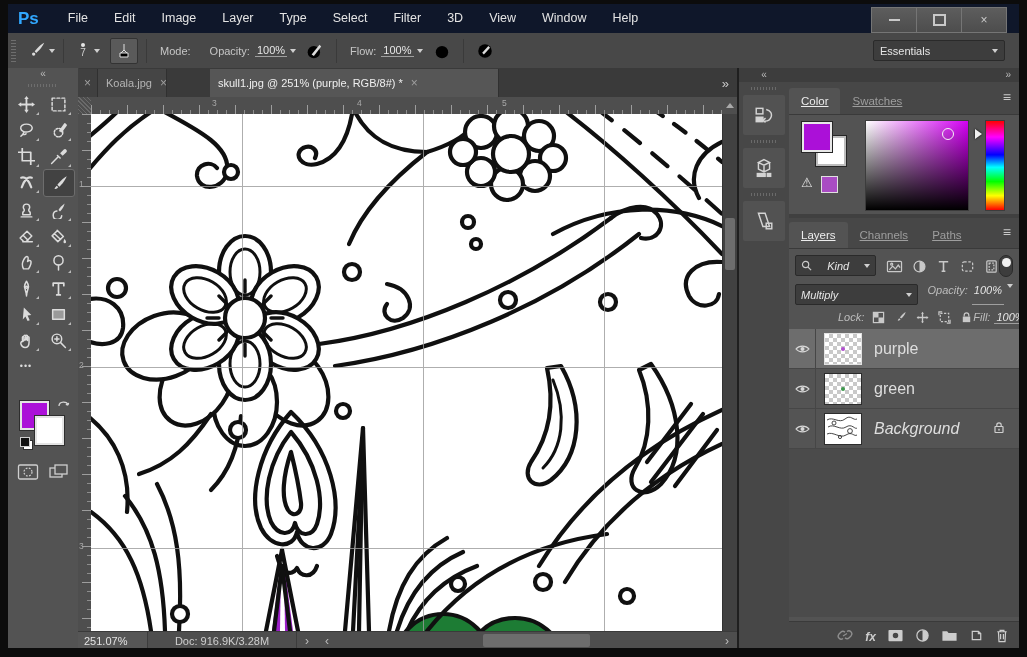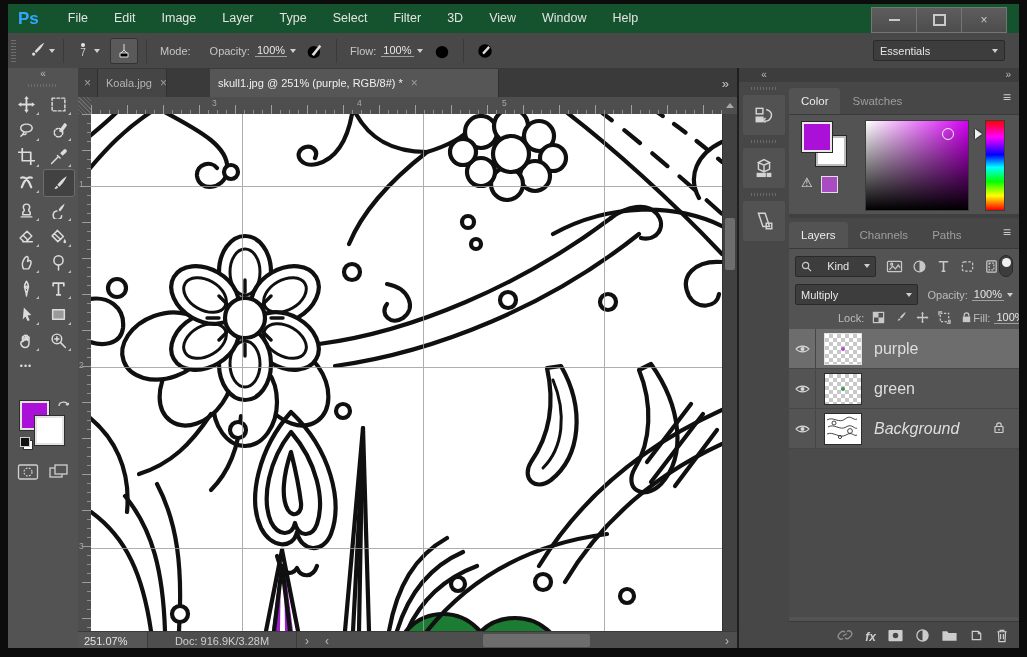--- a/index.html
+++ b/index.html
@@ -1,20 +1,20 @@
 <!DOCTYPE html>
 <html><head>
 <meta charset="utf-8">
 <style>
   html,body{margin:0;padding:0;background:#0c0c0c;}
   .screen{position:relative;width:1027px;height:657px;background:#0c0c0c;font-family:"Liberation Sans",sans-serif;overflow:hidden;color:#d8d8d8;-webkit-font-smoothing:antialiased;}
   .abs{position:absolute;}
   .strip{position:absolute;background:#0c0c0c;}
   
-  .menubar{left:8px;top:4px;width:1011px;height:29px;background:#14532d;display:flex;align-items:center;border-bottom:7px solid #bef264;}
+  .menubar{left:8px;top:4px;width:1011px;height:29px;background:#0f172a;display:flex;align-items:center;border-bottom:7px solid #bef264;}
   .pslogo{color:#31a8ff;font-weight:bold;font-size:17px;margin:0 16px 0 10px;letter-spacing:0;}
   .menuitem{font-size:12.5px;color:#e4e4e4;padding:0 13px;line-height:29px;cursor:default;}
   .winbtns{position:absolute;right:12px;top:3px;display:flex;}
   .winbtn{width:44px;height:24px;background:linear-gradient(#5d5d5d,#4d4d4d);border:1px solid #757575;margin-left:-1px;display:flex;align-items:center;justify-content:center;color:#c9c9c9;font-size:12px;}
   .minglyph{width:11px;height:2px;background:#c9c9c9;}
   .maxglyph{width:9px;height:8px;border:2px solid #c9c9c9;}
   
   .optionsbar{left:8px;top:33px;width:1011px;height:35px;background:#484848;display:flex;align-items:center;font-size:11px;border-bottom:1px solid #2f2f2f;}
   .grip{width:5px;height:22px;margin:0 7px 0 3px;background:repeating-linear-gradient(to bottom,#6e6e6e 0 1px,transparent 1px 3px);}
   .osep{width:1px;height:24px;background:#3a3a3a;margin:0 8px;}
@@ -72,35 +72,35 @@
   .hthumb{position:absolute;left:146px;top:2px;width:107px;height:13px;background:#6d6d6d;border-radius:2px;}
   
   .colldock{left:737px;top:68px;width:52px;height:580px;background:#474747;border-left:2px solid #1f1f1f;box-sizing:border-box;}
   .dockhead{height:14px;background:#3d3d3d;color:#b9b9b9;font-size:10px;line-height:13px;text-align:center;}
   .collbtn{position:relative;width:42px;height:40px;margin:5px auto 0;background:#525252;border-radius:2px;display:flex;align-items:center;justify-content:center;}
   .collbtn svg{stroke:#d4d4d4;fill:none;stroke-width:1.3;}
   .collgrip{width:26px;height:3px;margin:5px auto 0;background:repeating-linear-gradient(to right,#6a6a6a 0 1px,transparent 1px 3px);}
   .maindock{left:789px;top:68px;width:230px;height:580px;background:#474747;}
   .maindock .dockhead{text-align:right;padding-right:8px;}
   .panelhdr{position:relative;background:#474747;display:flex;align-items:flex-end;height:32px;border-bottom:1px solid #3a3a3a;}
-  .ptab{height:26px;line-height:26px;padding:0 12px;font-size:11.5px;color:#9e9e9e;}
+  .ptab{height:26px;line-height:26px;padding:0 12px;font-size:11.5px;color:#9e9e9e;text-decoration:underline;}
   .ptab.active{background:#535353;color:#ececec;border-top-left-radius:3px;border-top-right-radius:3px;}
   .pmenu{position:absolute;right:8px;top:8px;color:#c9c9c9;font-size:14px;line-height:14px;}
   .pbody{background:#535353;position:relative;}
   
   .fgwell{position:absolute;left:13px;top:7px;width:26px;height:26px;border:2px solid #e8e8e8;box-shadow:0 0 0 1px #262626;z-index:2;}
   .bgwell{position:absolute;left:27px;top:21px;width:26px;height:26px;background:#fff;border:2px solid #bdbdbd;box-shadow:0 0 0 1px #262626;}
   .warn{position:absolute;left:12px;top:60px;color:#e8e8e8;font-size:13px;}
   .warnswatch{position:absolute;left:32px;top:61px;width:15px;height:15px;border:1px solid #e0e0e0;}
   .satfield{position:absolute;left:76px;top:5px;width:102px;height:89px;border:1px solid #3c3c3c;}
   .satmarker{position:absolute;width:10px;height:10px;border:1.5px solid #f4f4f4;border-radius:50%;}
   .huebar{position:absolute;left:196px;top:5px;width:18px;height:89px;border:1px solid #3c3c3c;background:linear-gradient(to bottom,#ff0000,#ff00ff 18%,#0000ff 38%,#00ffff 52%,#00ff00 68%,#ffff00 84%,#ff0000);}
   .huemarker{position:absolute;left:186px;top:14px;width:0;height:0;border-top:5px solid transparent;border-bottom:5px solid transparent;border-left:7px solid #f0f0f0;filter:drop-shadow(0 0 1px #000);}
   
-  .lrow{display:flex;align-items:center;font-size:11px;color:#c6c6c6;}
+  .lrow{display:flex;font-size:11px;color:#c6c6c6;font-style:italic;}
   .fieldsm{background:#3d3d3d;border:1px solid #2a2a2a;border-radius:2px;color:#e6e6e6;display:flex;align-items:center;height:19px;padding:0 5px;}
   .iconbtn{display:flex;align-items:center;justify-content:center;}
   .iconbtn svg{stroke:#c9c9c9;fill:none;stroke-width:1.3;}
   .layer{position:relative;display:flex;align-items:center;height:39px;background:#545454;border-bottom:1px solid #464646;}
   .layer.sel{background:#6d6d6d;}
   .eyecell{width:26px;height:100%;display:flex;align-items:center;justify-content:center;border-right:1px solid #464646;}
   .thumb{width:36px;height:30px;margin-left:8px;border:1px solid #2c2c2c;position:relative;background-image:linear-gradient(45deg,#c9c9c9 25%,transparent 25%,transparent 75%,#c9c9c9 75%),linear-gradient(45deg,#c9c9c9 25%,#fff 25%,#fff 75%,#c9c9c9 75%);background-color:#fff;background-position:0 0,4px 4px;background-size:8px 8px;}
   .thumb.selth{border:1px solid #e2e2e2;}
   .dot{position:absolute;left:16px;top:13px;width:4px;height:4px;border-radius:50%;}
   .lname{margin-left:12px;color:#dedede;}

